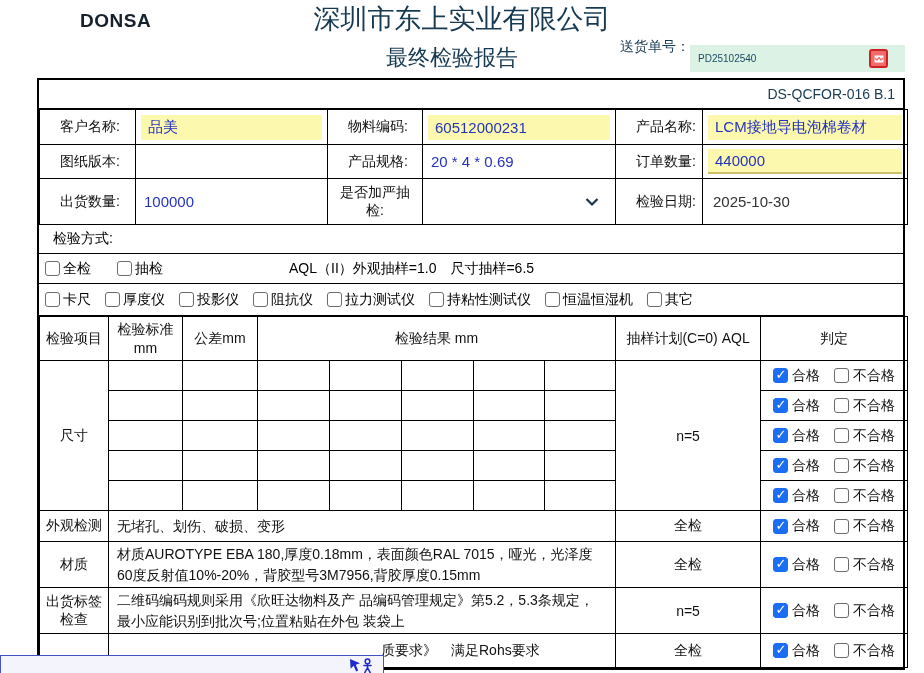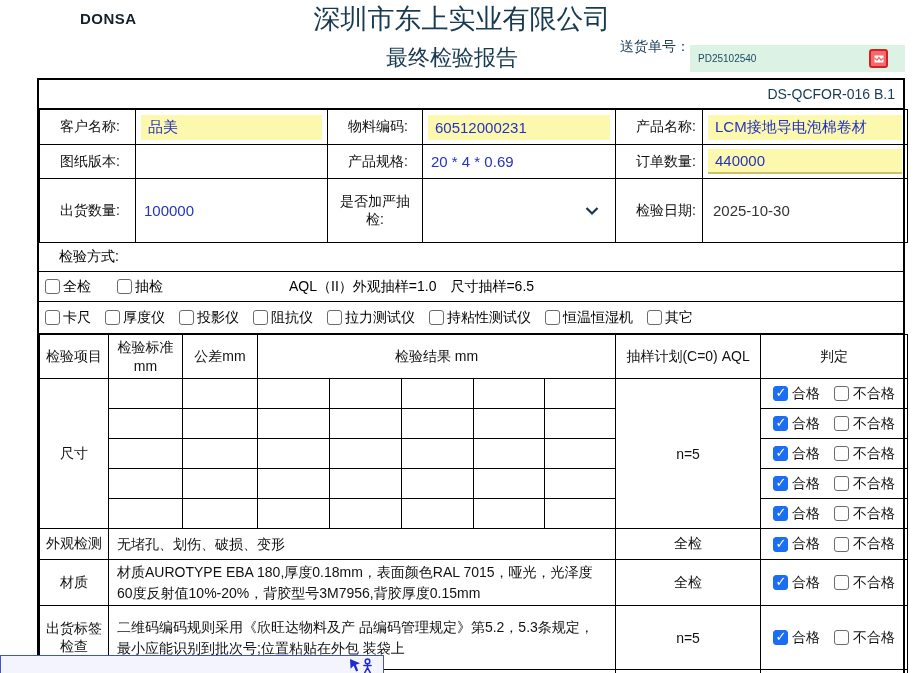--- a/index.html
+++ b/index.html
@@ -1,20 +1,20 @@
 <!DOCTYPE html>
 <html><head>
 <meta charset="utf-8">
 <style>
   * { box-sizing: border-box; margin: 0; padding: 0; }
   html, body { width: 924px; height: 673px; overflow: hidden; background: #fff;
     font-family: "Liberation Sans", "DejaVu Sans", sans-serif; position: relative; }
 
   
-  .logo { position: absolute; left: 80px; top: 10px; font-size: 15px; font-weight: bold;
+  .logo { position: absolute; left: 80px; top: 10px; font-size: 19px; font-weight: bold;
     color: #15212b; letter-spacing: .5px; }
   .company { position: absolute; top: 1px; left: 50%; transform: translateX(-50%);
     font-size: 27px; font-weight: 500; color: #173a52; white-space: nowrap; font-family: Liberation Mono, monospace; }
   .report-title { position: absolute; top: 43px; left: calc(50% - 10px); transform: translateX(-50%);
     font-size: 22px; font-weight: 500; color: #173a52; white-space: nowrap; }
   .delivery-label { position: absolute; left: 620px; top: 38px; font-size: 14px; color: #173a52; }
   .delivery-field { position: absolute; left: 690px; top: 45px; width: 215px; height: 27px;
     background: #dcf2e4; display: flex; align-items: center; padding-left: 8px; }
   .delivery-value { font-size: 10px; color: #1d4b63; }
   .broken-img { position: absolute; left: 869px; top: 49px; width: 19px; height: 19px;
@@ -24,31 +24,31 @@
   
   .sheet { position: absolute; left: 37px; top: 78px; width: 868px; border: 2px solid #000;
     background: #fff; }
   .doc-code-row { height: 29px; border-bottom: 1px solid #000; display: flex;
     align-items: center; justify-content: flex-end; padding-right: 8px;
     font-size: 14px; color: #173a52; }
   table { border-collapse: collapse; table-layout: fixed; width: 100%; }
   td { border: 1px solid #000; vertical-align: middle; font-size: 14px; color: #111;
     overflow: hidden; }
   .lab { padding-left: 20px; margin-left: 23px; }
-  .lab-c { text-align: center; padding: 14px 6px; line-height: 1.25; }
+  .lab-c { text-align: center; padding: 5px 6px; line-height: 1.25; }
   .yinput { margin: 4px 5px; background: #fcf9ae; height: 25px; display: flex;
     align-items: center; padding-left: 7px; font-size: 15px; color: #2433c0; }
   .yinput.underlined { border-bottom: 2px solid #cdbf6b; }
   .nvalue { padding-left: 8px; font-size: 15px; color: #2433c0; }
   .dvalue { padding-left: 10px; font-size: 15px; color: #333; }
   .ddcell { position: relative; }
   .ddcell svg { position: absolute; right: 16px; top: 50%; transform: translateY(-50%); }
 
   .section-row { height: 29px; border-bottom: 1px solid #000; display: flex;
-    align-items: center; padding-left: 20px; font-size: 14px; }
+    align-items: center; padding-left: 14px; font-size: 14px; }
   .check-row { border-bottom: 1px solid #000; display: flex; align-items: center;
     padding-left: 6px; font-size: 14px; gap: 14px; }
   .check-row.methods { height: 30px; gap: 26px; }
   .check-row.instruments { height: 32px; }
   .chk-item { display: flex; align-items: center; gap: 3px; }
   .aql-note { margin-left: 100px; }
 
   
   .cb { width: 15px; height: 15px; border: 1.6px solid #6b6b6b; border-radius: 3px;
     background: #fff; display: inline-block; flex: 0 0 auto; position: relative; }

